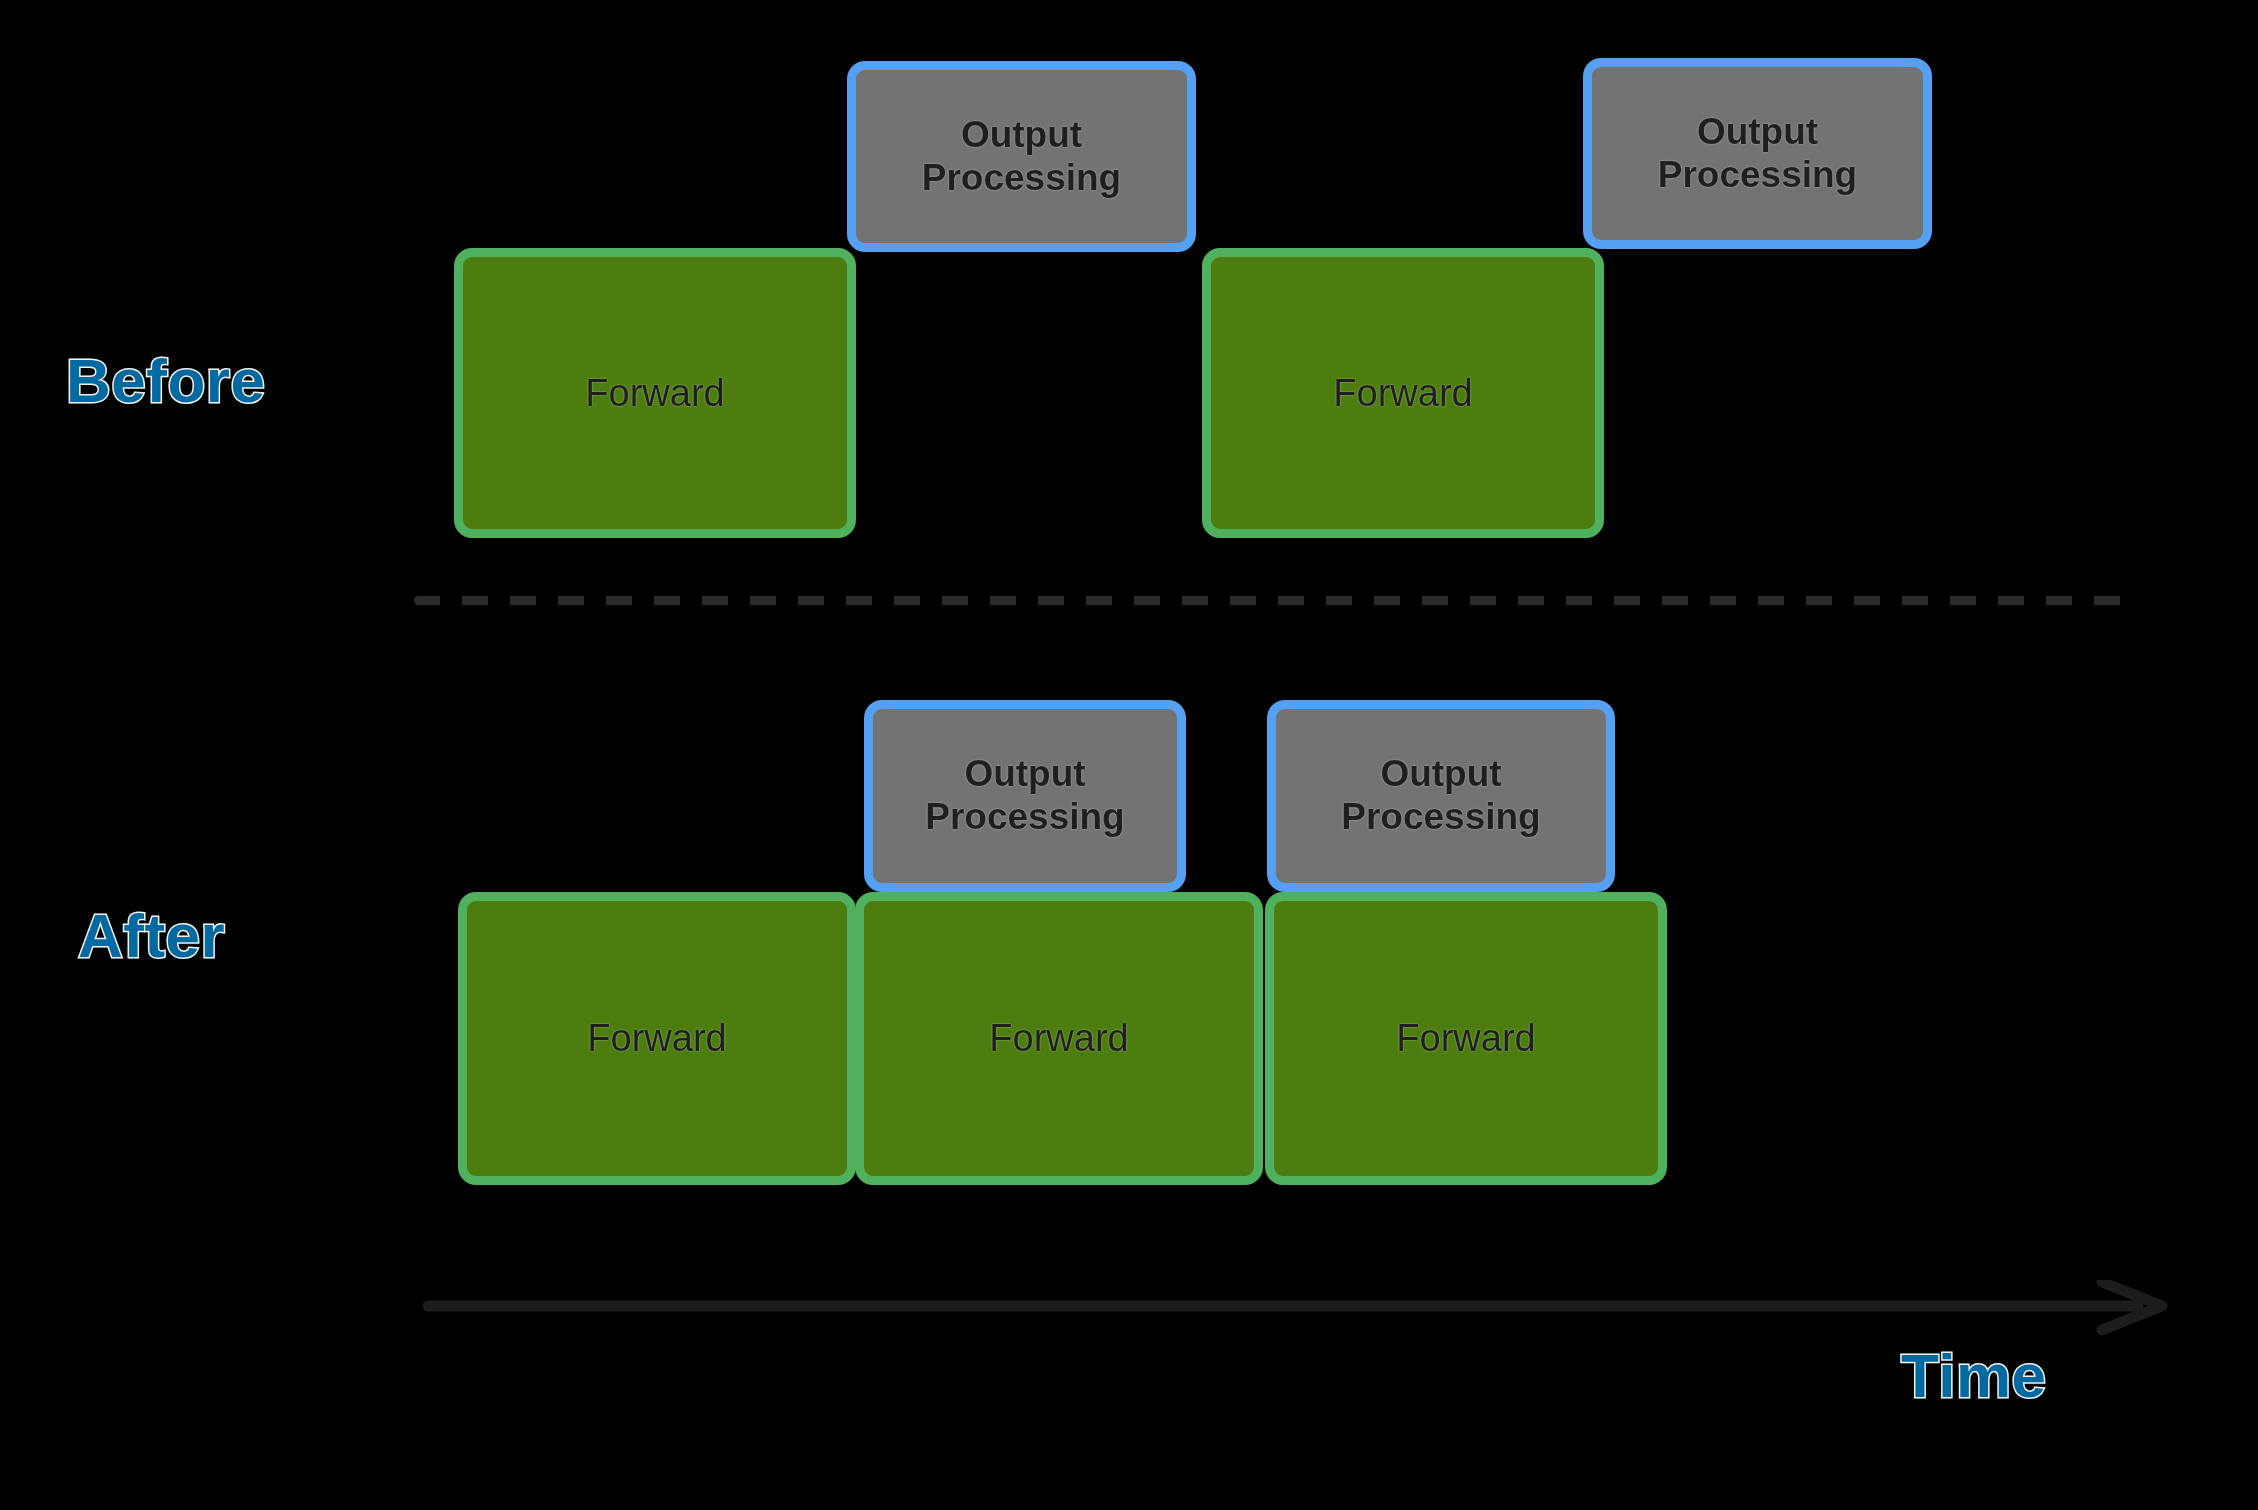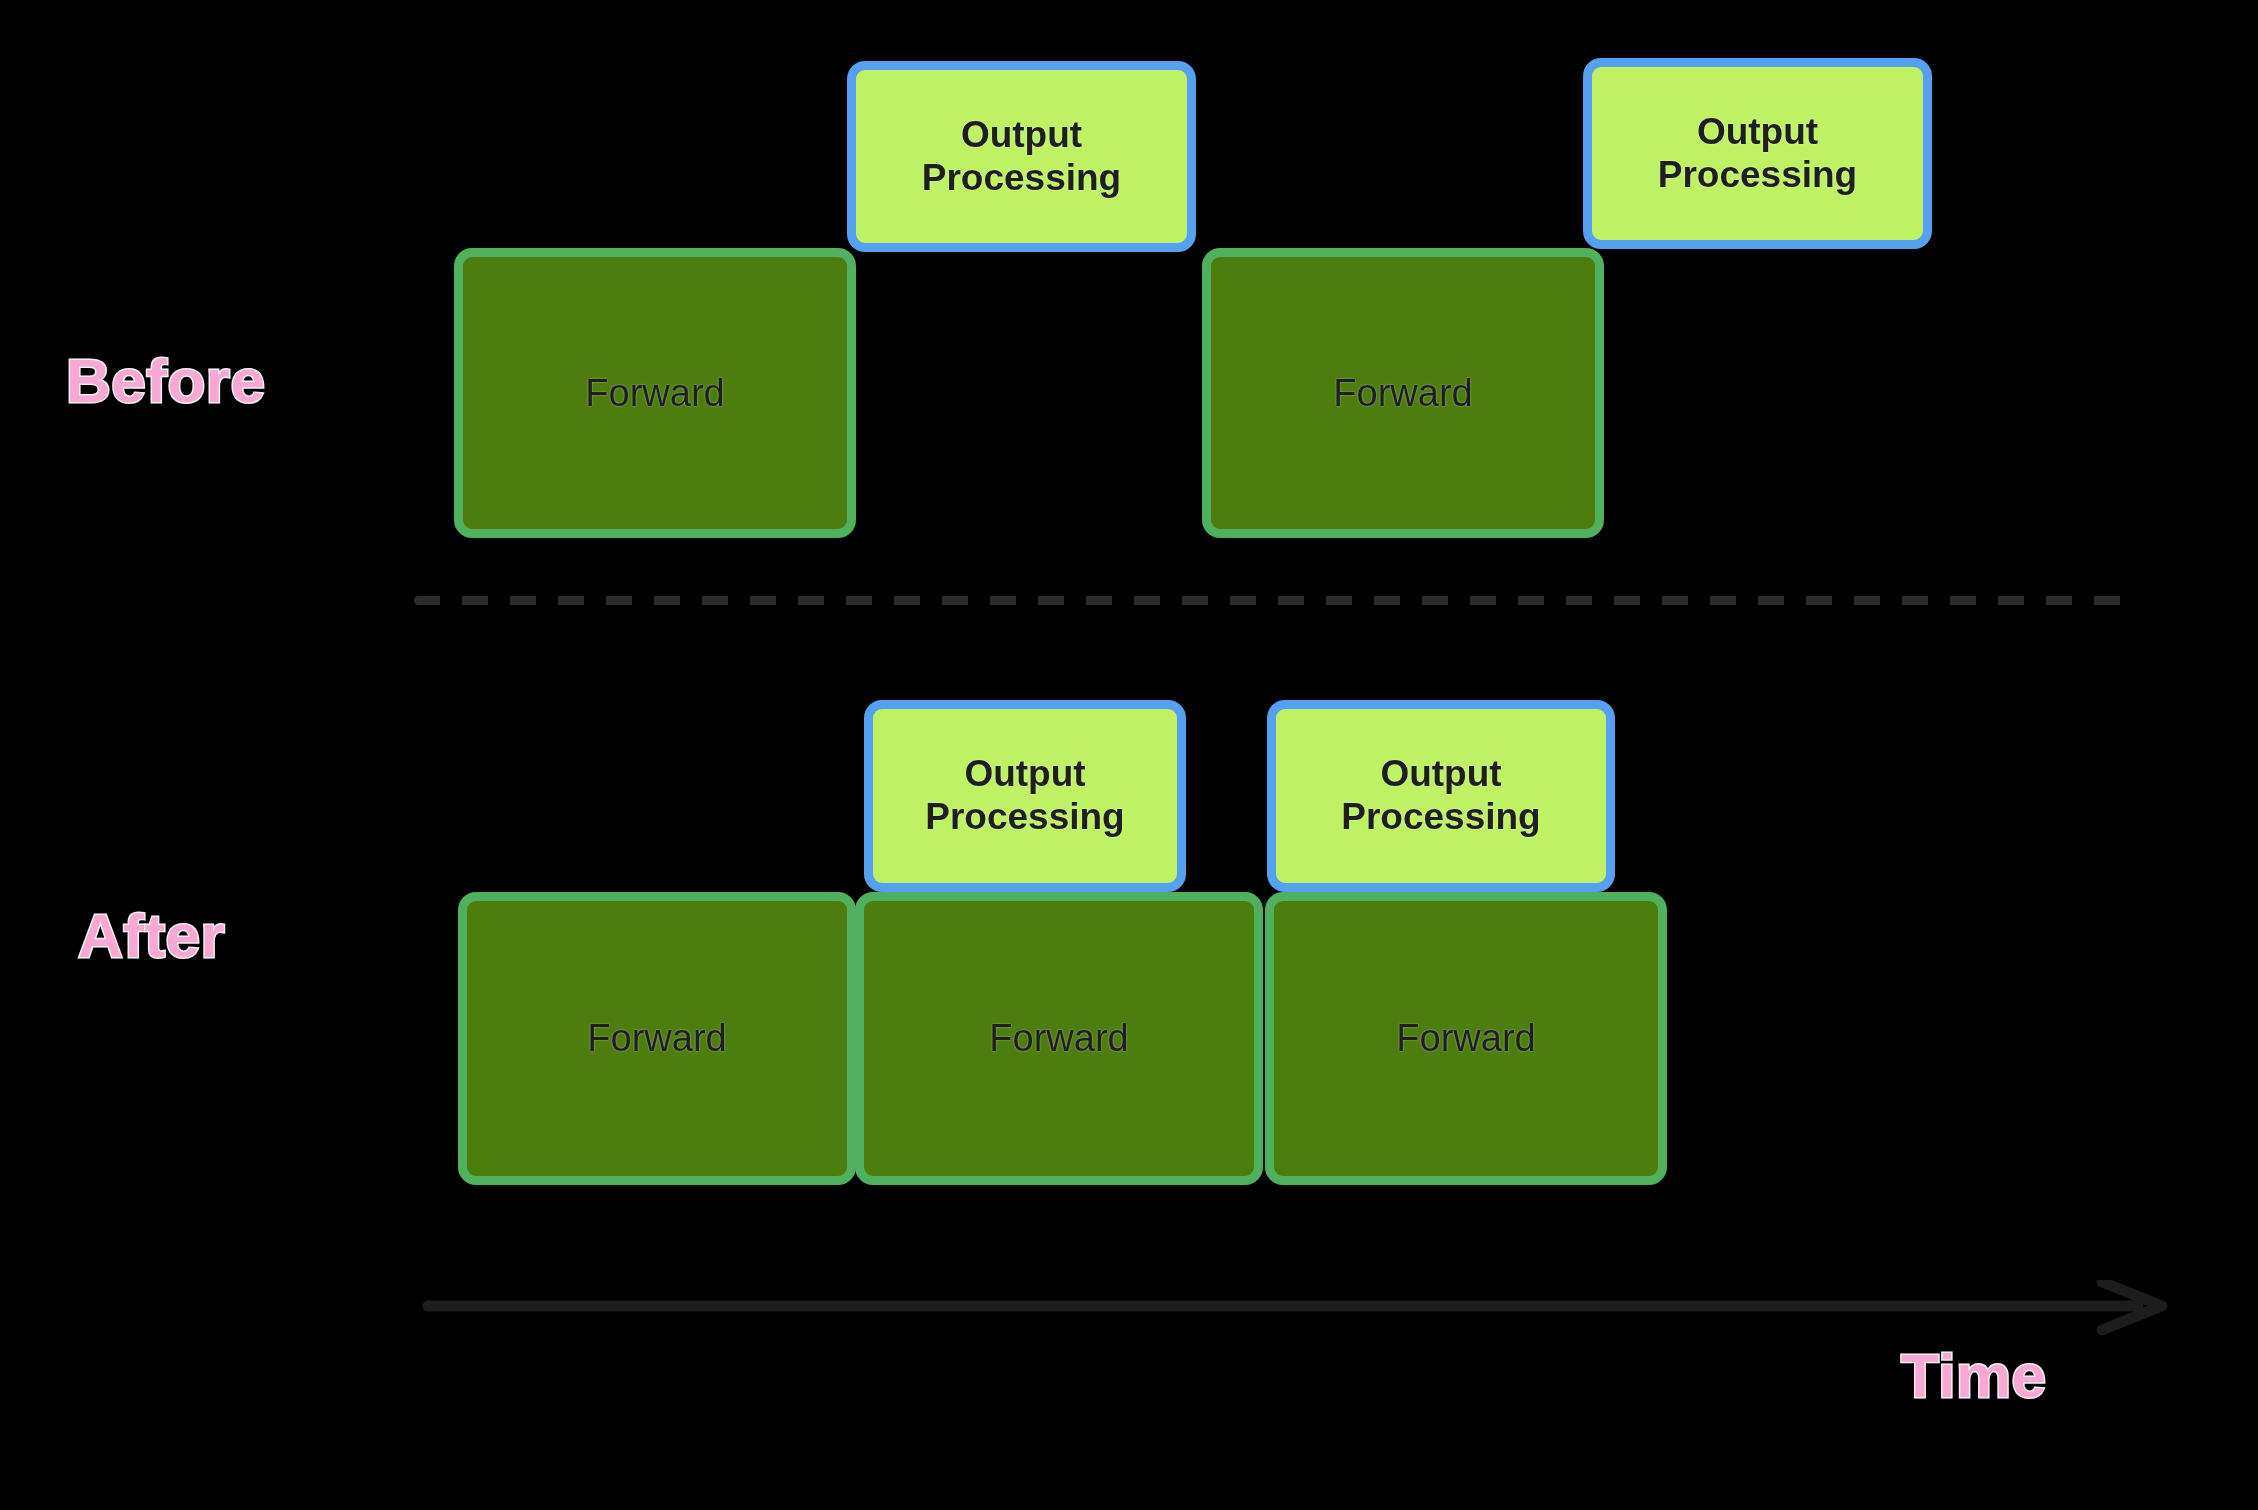--- a/index.html
+++ b/index.html
@@ -21,21 +21,21 @@
     background: #000000;
   }
 
   
   .row-label {
     position: absolute;
     font-family: "Liberation Sans", sans-serif;
     font-weight: 700;
     font-size: 62px;
     line-height: 1;
-    color: #f9a8d4;
+    color: #0369a1;
     -webkit-text-stroke: 3px #f2f2f2;
     paint-order: stroke fill;
     letter-spacing: 0.5px;
     white-space: nowrap;
   }
   #label-before { left: 66px; top: 350px; }
   #label-after  { left: 78px; top: 905px; }
   #label-time   { left: 1901px; top: 1345px; font-size: 62px; }
 
   
@@ -59,21 +59,21 @@
   .block.forward {
     background: #4d7c0f;
     border: 9px solid #4fb05d;
   }
   .block.forward .block-label {
     font-size: 38px;
     font-weight: 400;
   }
 
   .block.output {
-    background: #bef264;
+    background: #737373;
     border: 9px solid #55a0f0;
   }
   .block.output .block-label {
     font-size: 37px;
     font-weight: 700;
   }
 
   
   #divider {
     position: absolute;

